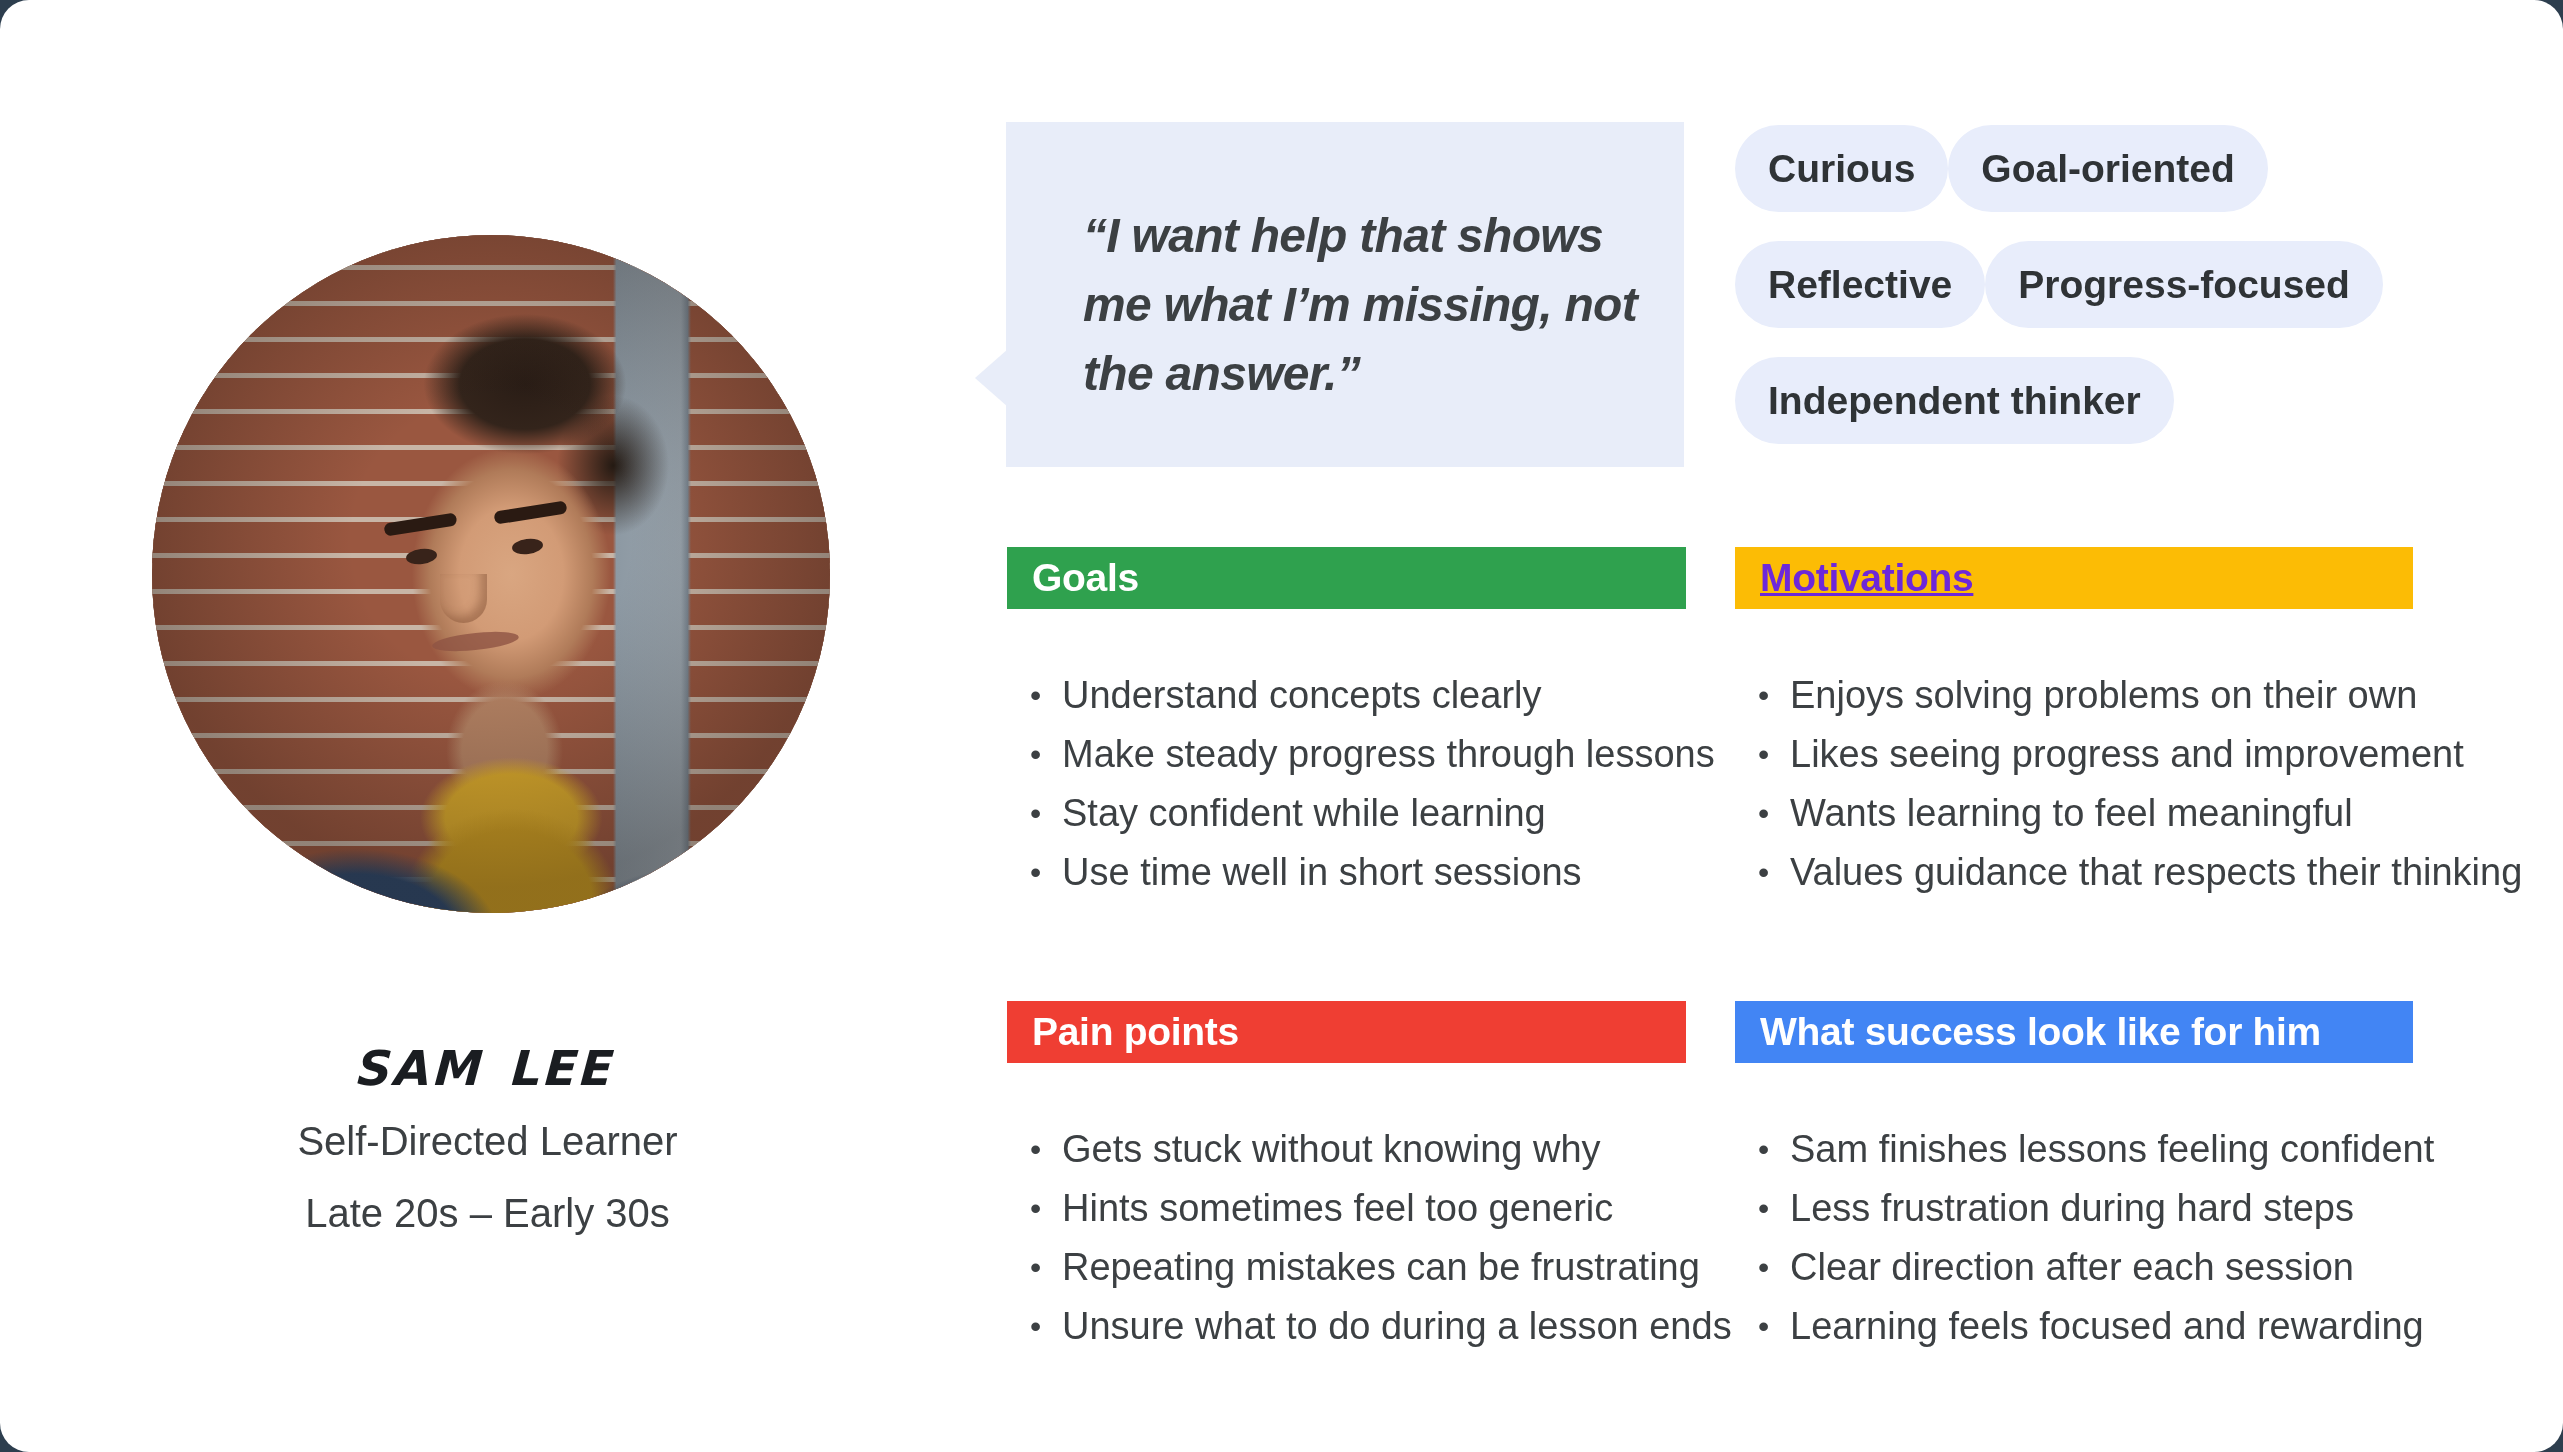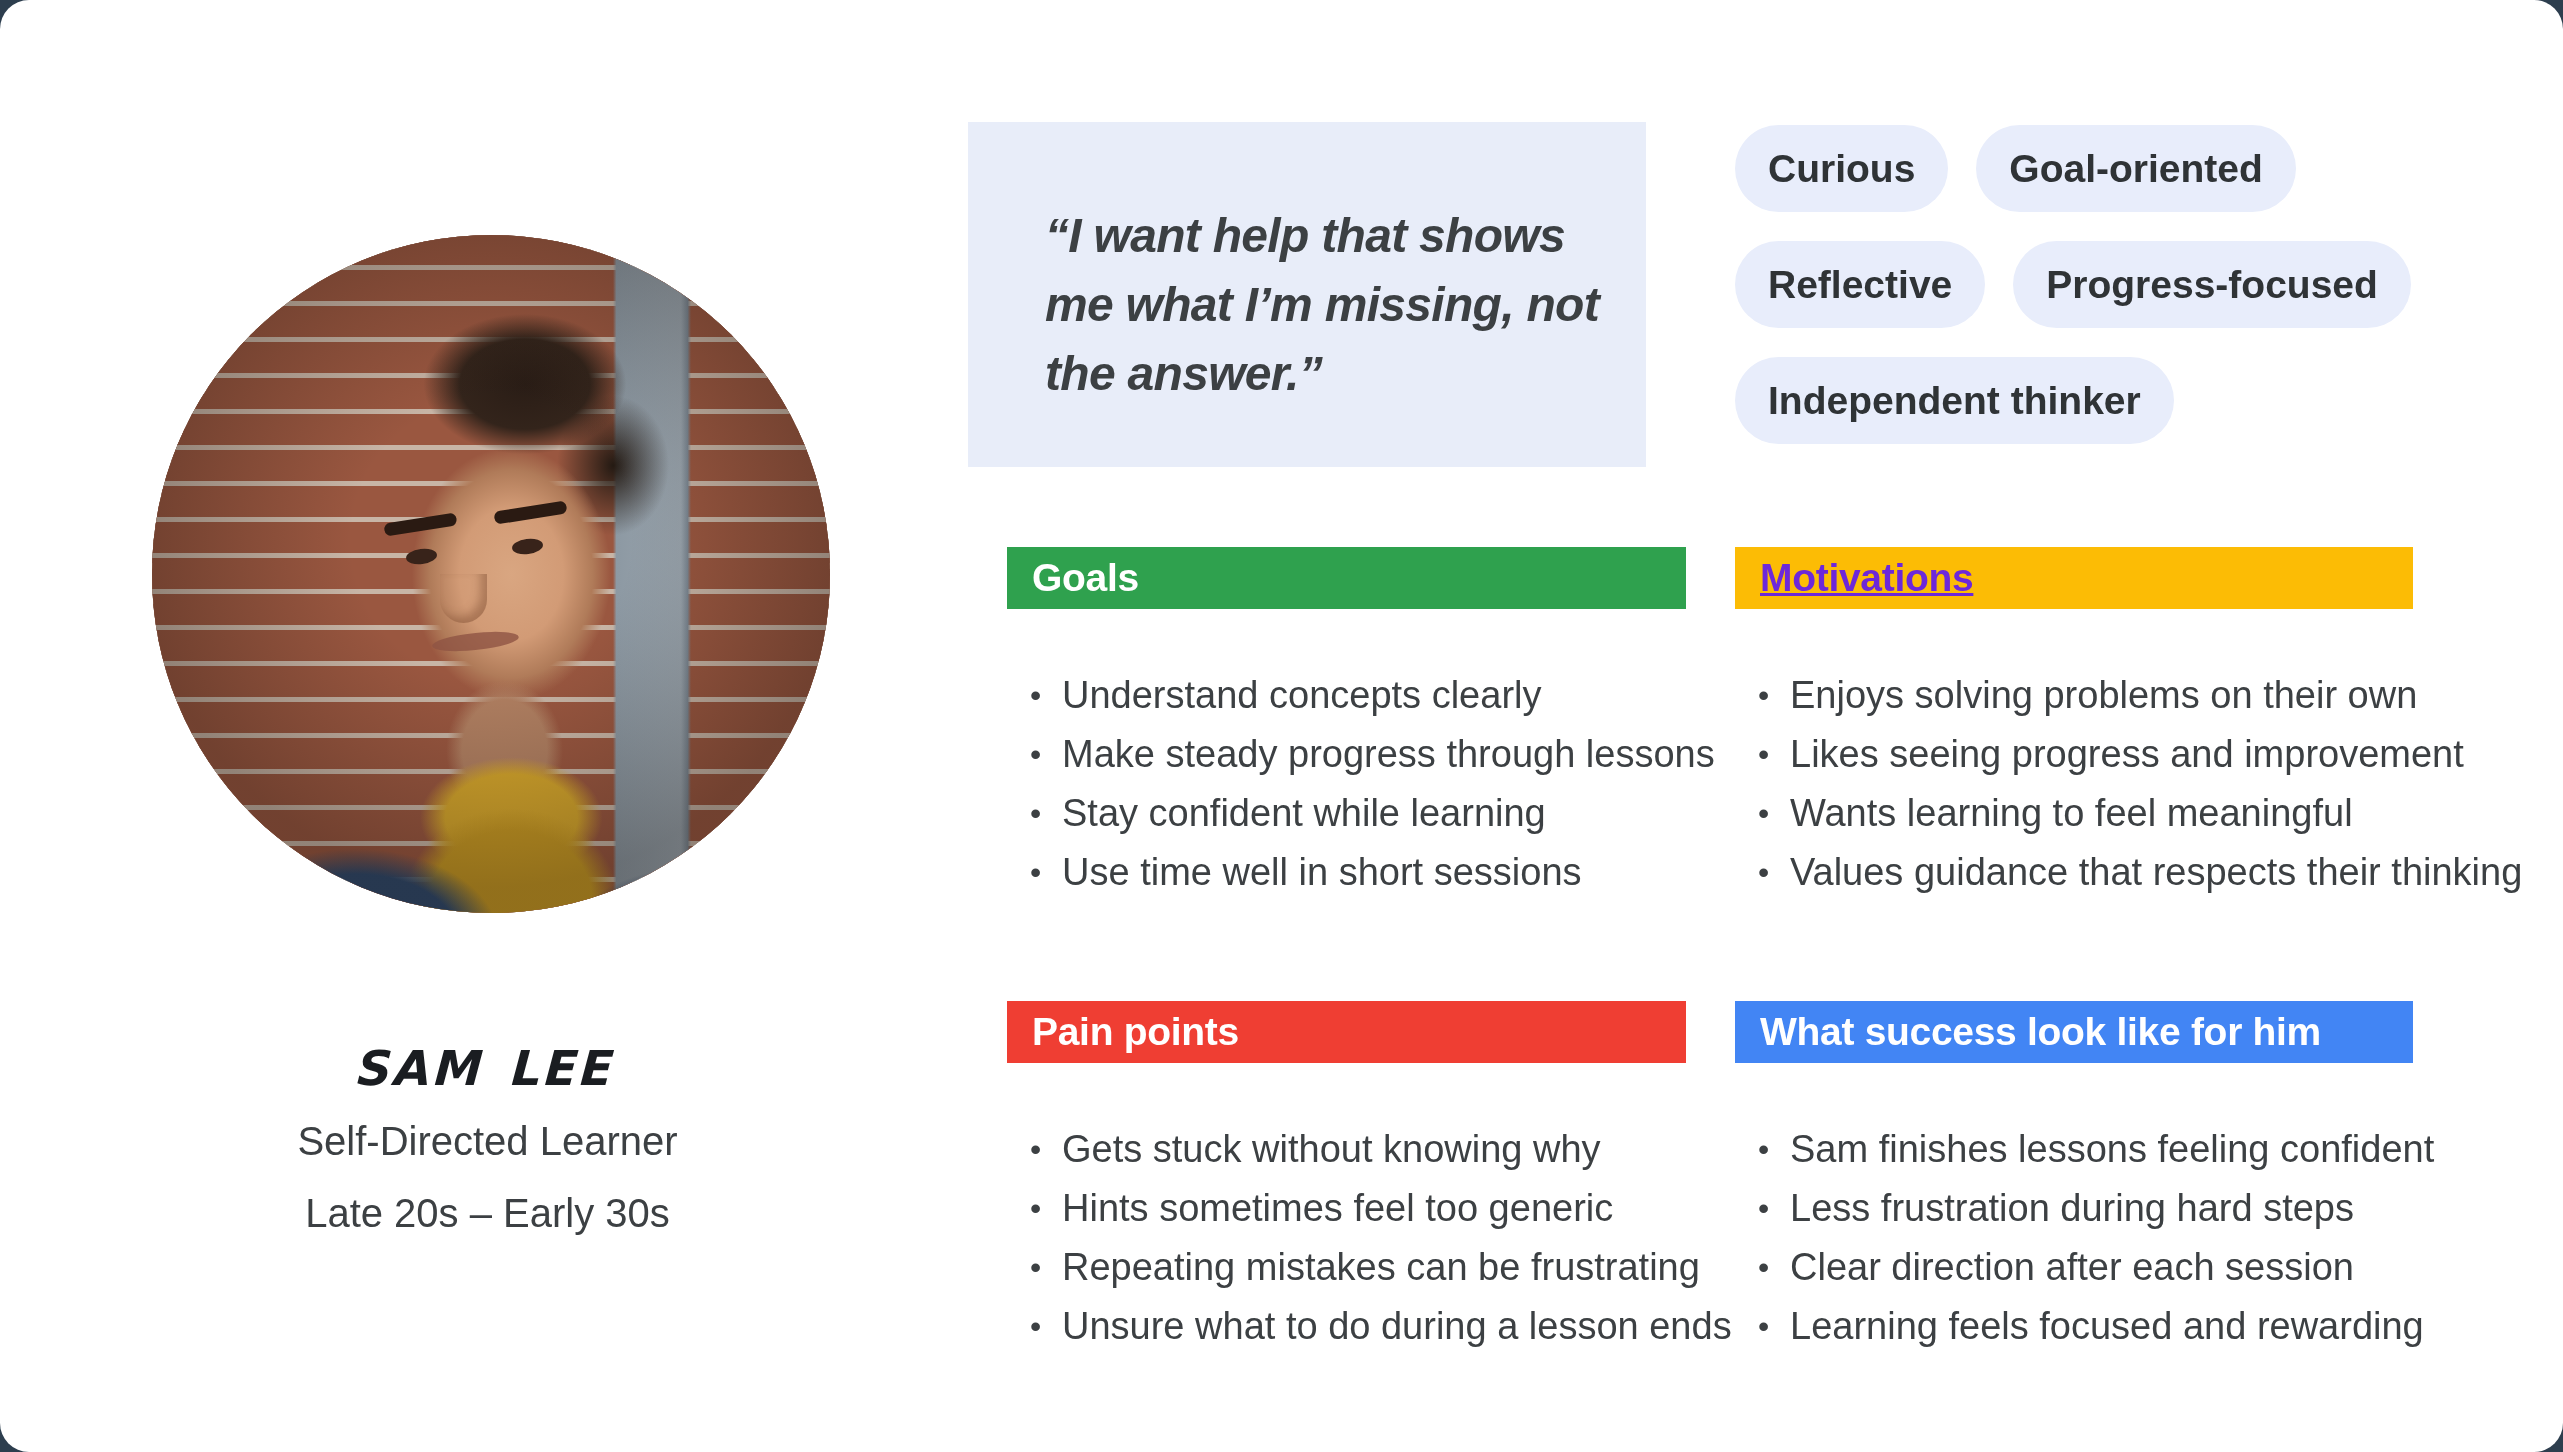--- a/index.html
+++ b/index.html
@@ -139,21 +139,21 @@
     width: 975px;
     text-align: center;
     font-size: 40px;
     font-weight: 400;
     color: #3c4043;
   }
 
   
   .quote-bubble {
     position: absolute;
-    left: 968px;
+    left: 1006px;
     top: 122px;
     width: 678px;
     height: 345px;
     background: #e8edf9;
   }
   .quote-text {
     position: absolute;
     left: 77px;
     top: 79px;
     width: 574px;
@@ -174,21 +174,21 @@
     border-right: 33px solid #e8edf9;
   }
 
   
   .tags {
     position: absolute;
     left: 1735px;
     top: 125px;
     width: 714px;
   }
-  .tag-row { display: flex; gap: 28px; margin-bottom: 29px; }
+  .tag-row { display: flex; margin-bottom: 29px; }
   .tag {
     background: #e8edfb;
     border-radius: 47px;
     height: 87px;
     display: flex;
     align-items: center;
     padding: 0 33px;
     font-size: 39px;
     font-weight: 700;
     color: #2f3336;

